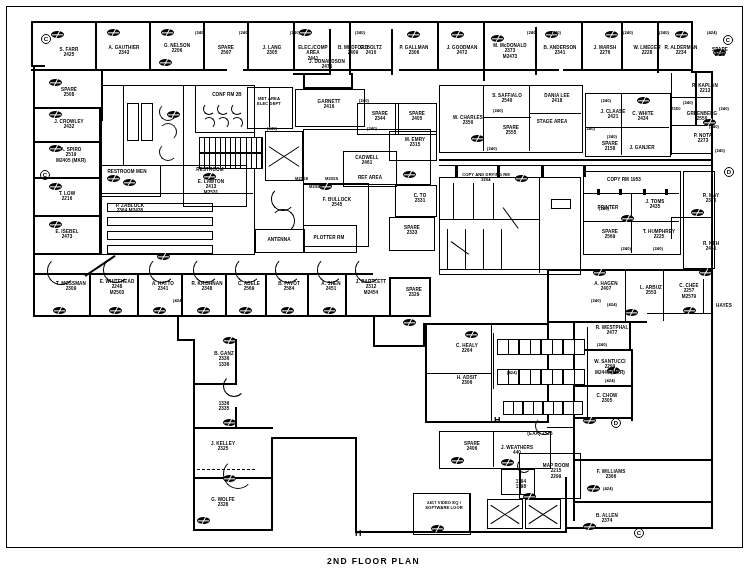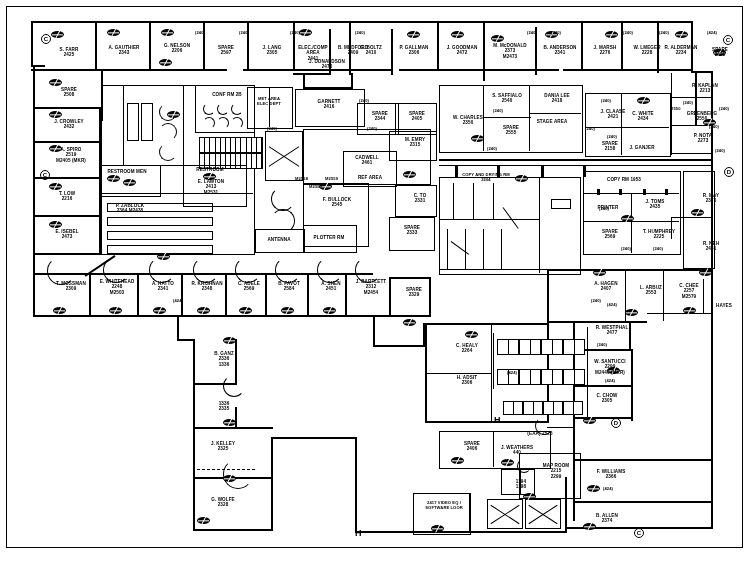--- a/index.html
+++ b/index.html
@@ -849,13 +849,14 @@
         <div class="gmc" style="left: 34px; top: 27px;">C</div>
         <div class="gmc" style="left: 33px; top: 163px;">C</div>
         <div class="gmc" style="left: 716px; top: 28px;">C</div>
         <div class="gmc" style="left: 717px; top: 160px;">D</div>
         <div class="gmc" style="left: 604px; top: 411px;">D</div>
         <div class="gmc" style="left: 627px; top: 521px;">C</div>
       </div>
 
   </div>
 
+  <div id="caption">2ND FLOOR PLAN</div>
 </div>
 
 </body></html>

